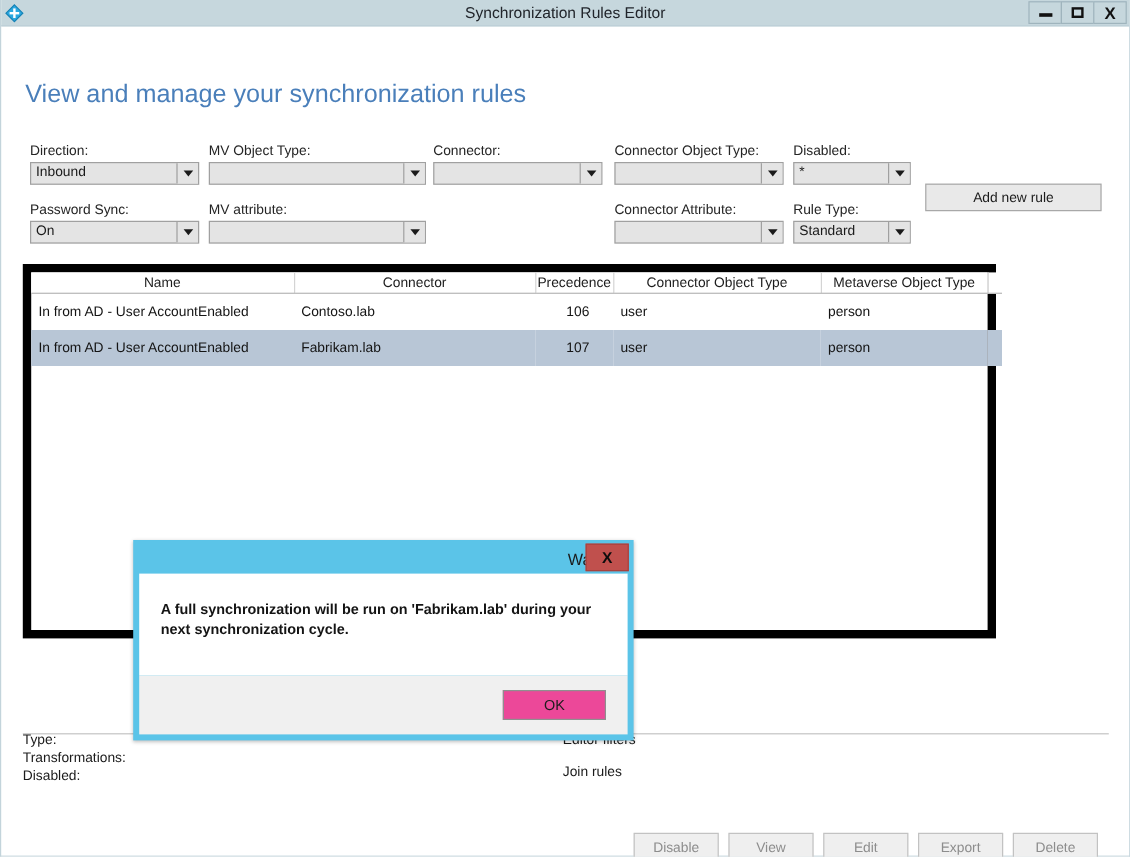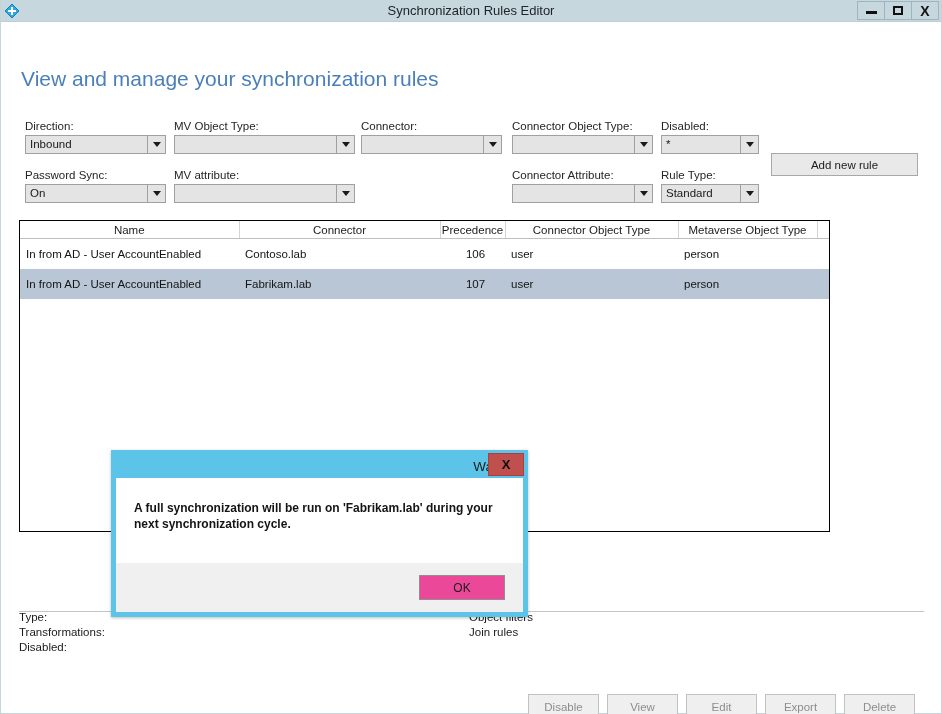--- a/index.html
+++ b/index.html
@@ -197,21 +197,21 @@
     height: 23px;
   }
 
   
   .grid-wrap {
     position: absolute;
     left: 18px;
     top: 198px;
     width: 811px;
     height: 312px;
-    border: 1px solid #000000;
+    border: 7px solid #000000;
     background: #ffffff;
     box-sizing: border-box;
   }
   table.grid {
     width: 100%;
     border-collapse: collapse;
     table-layout: fixed;
     font-size: 11.5px;
   }
   table.grid thead th {
@@ -256,21 +256,21 @@
     color: #1a1a1a;
   }
   .details-right {
     position: absolute;
     left: 468px;
     top: 588px;
     font-size: 11.5px;
     line-height: 15px;
     color: #1a1a1a;
   }
-  .details-right .spaced { }
+  .details-right .spaced { margin-top: 12px; }
 
   
   .footer-buttons {
     position: absolute;
     left: 527px;
     top: 672px;
     display: flex;
     gap: 8px;
   }
   .footer-buttons .btn {
@@ -513,21 +513,21 @@
 
     <div class="divider"></div>
 
     <div class="details-left">
       <div>Type:</div>
       <div>Transformations:</div>
       <div>Disabled:</div>
     </div>
 
     <div class="details-right">
-      <div>Object filters</div>
+      <div>Editor filters</div>
       <div class="spaced">Join rules</div>
     </div>
 
     <div class="footer-buttons">
       <div class="btn disabled">Disable</div>
       <div class="btn disabled">View</div>
       <div class="btn disabled">Edit</div>
       <div class="btn disabled">Export</div>
       <div class="btn disabled">Delete</div>
     </div>

